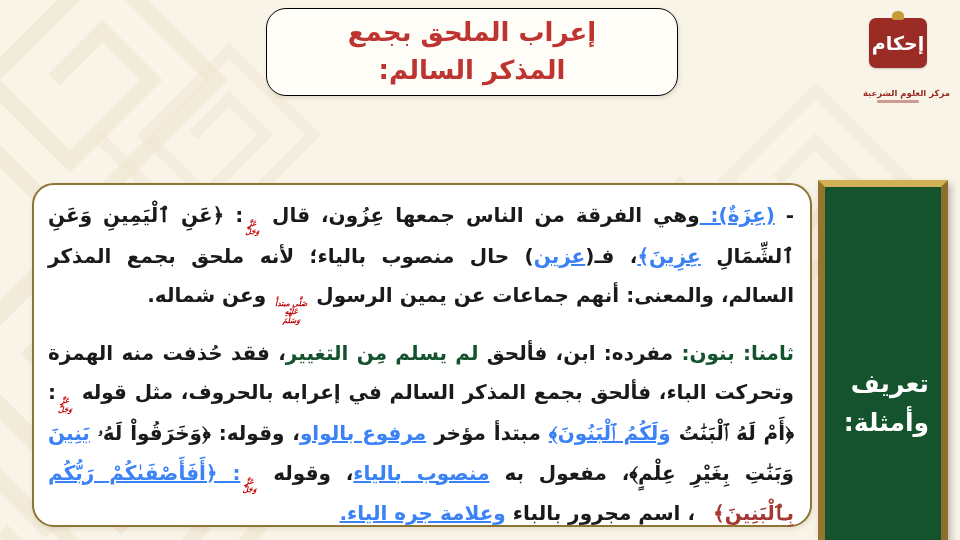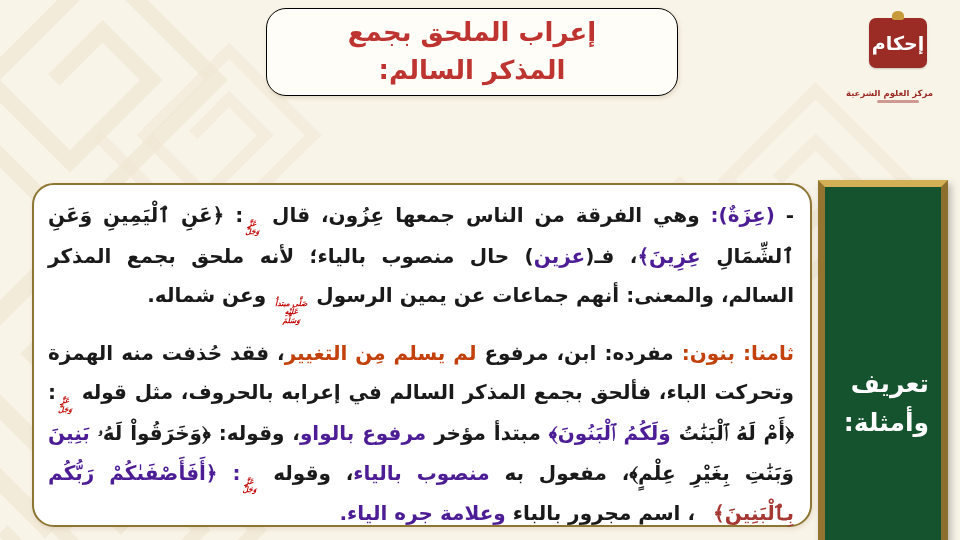--- a/index.html
+++ b/index.html
@@ -18,21 +18,21 @@
     border:1px solid #000000;border-radius:20px;
     display:flex;align-items:center;justify-content:center;
     box-shadow:1px 2px 4px rgba(120,90,40,.18);
   }
   .title-text{
     color:#BE3431;font-weight:bold;font-size:26px;line-height:1.45;
     text-align:center;white-space:pre-line;direction:rtl;
   }
 
   
-  .logo{position:absolute;right:10px;top:12px;width:104px;text-align:left;}
+  .logo{position:absolute;right:10px;top:12px;width:104px;text-align:right;}
   .logo-square{
     width:58px;height:50px;margin:6px auto 0;background:#9A2B25;border-radius:7px;
     display:flex;align-items:center;justify-content:center;position:relative;
     box-shadow:0 1px 2px rgba(0,0,0,.2);
   }
   .logo-brand{color:#FFFFFF;font-weight:bold;font-size:19px;direction:rtl;}
   .logo-dome{
     position:absolute;top:-7px;left:50%;transform:translateX(-50%);
     width:12px;height:9px;background:#C79B3B;border-radius:50% 50% 20% 20%;
   }
@@ -46,22 +46,22 @@
     border:2px solid #8D7634;border-radius:22px;
     padding:11px 16px 8px 14px;direction:rtl;
     box-shadow:1px 2px 5px rgba(120,90,40,.15);
   }
   .para{
     font-size:20px;font-weight:bold;color:#1A1A1A;
     line-height:1.98;text-align:justify;margin:0;
   }
   .para + .para{margin-top:9px;}
   .seg-black{color:#1A1A1A;}
-  .seg-gold{color:#4c1d95;}
-  .seg-red{color:#c2410c;}
+  .seg-gold{color:#3b82f6;text-decoration:underline;}
+  .seg-red{color:#14532d;}
   .seg-darkred{color:#A63834;margin-left:18px;}
   .sym{
     display:inline-flex;flex-direction:column;align-items:center;justify-content:center;
     color:#C00000;font-size:7.5px;line-height:1.1;vertical-align:-4px;
     margin:0 2px;font-weight:bold;font-style:italic;
   }
 
   
   .side-bar{
     position:absolute;right:12px;top:180px;width:130px;height:448px;
@@ -112,21 +112,21 @@
 <div class="content-box">
   <div>
       <div class="para"><span class="seg-black">- </span><span class="seg-gold">(عِزَةٌ): </span><span class="seg-black">وهي الفرقة من الناس جمعها عِزُون، قال </span><span class="sym">
           <span>عَزَّ</span>
           <span>وَجَلَّ</span>
         </span><span class="seg-black">: ﴿عَنِ ٱلْيَمِينِ وَعَنِ ٱلشِّمَالِ </span><span class="seg-gold">عِزِينَ﴾</span><span class="seg-black">، فـ(</span><span class="seg-gold">عزين</span><span class="seg-black">) حال منصوب بالياء؛ لأنه ملحق بجمع المذكر السالم، والمعنى: أنهم جماعات عن يمين الرسول </span><span class="sym">
           <span>صَلَّى مبتدأُ</span>
           <span>عَلَيْهِ</span>
           <span>وَسَلَّمَ</span>
         </span><span class="seg-black"> وعن شماله.</span></div>
-      <div class="para"><span class="seg-red">ثامنا: بنون: </span><span class="seg-black">مفرده: ابن، مرفوع </span><span class="seg-red">لم يسلم مِن التغيير</span><span class="seg-black">، فقد حُذفت منه الهمزة وتحركت الباء، فألحق بجمع المذكر السالم في إعرابه بالحروف، مثل قوله </span><span class="sym">
+      <div class="para"><span class="seg-red">ثامنا: بنون: </span><span class="seg-black">مفرده: ابن، فألحق </span><span class="seg-red">لم يسلم مِن التغيير</span><span class="seg-black">، فقد حُذفت منه الهمزة وتحركت الباء، فألحق بجمع المذكر السالم في إعرابه بالحروف، مثل قوله </span><span class="sym">
           <span>عَزَّ</span>
           <span>وَجَلَّ</span>
         </span><span class="seg-black">: ﴿أَمْ لَهُ ٱلْبَنَٰتُ </span><span class="seg-gold">وَلَكُمُ ٱلْبَنُونَ﴾</span><span class="seg-black"> مبتدأ مؤخر </span><span class="seg-gold">مرفوع بالواو</span><span class="seg-black">، وقوله: ﴿وَخَرَقُواْ لَهُۥ </span><span class="seg-gold">بَنِينَ</span><span class="seg-black"> وَبَنَٰتِ بِغَيْرِ عِلْمٍ﴾، مفعول به </span><span class="seg-gold">منصوب بالياء</span><span class="seg-black">، وقوله </span><span class="sym">
           <span>عَزَّ</span>
           <span>وَجَلَّ</span>
         </span><span class="seg-gold">: ﴿أَفَأَصْفَىٰكُمْ رَبُّكُم </span><span class="seg-darkred">بِٱلْبَنِينَ﴾</span><span class="seg-black">، اسم مجرور بالباء </span><span class="seg-gold">وعلامة جره الياء.</span></div>
     </div>
 </div>
 
 <div class="side-bar">

